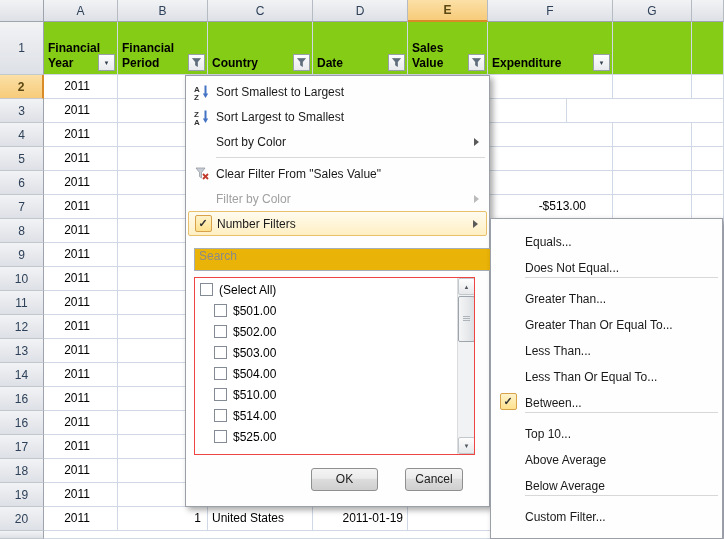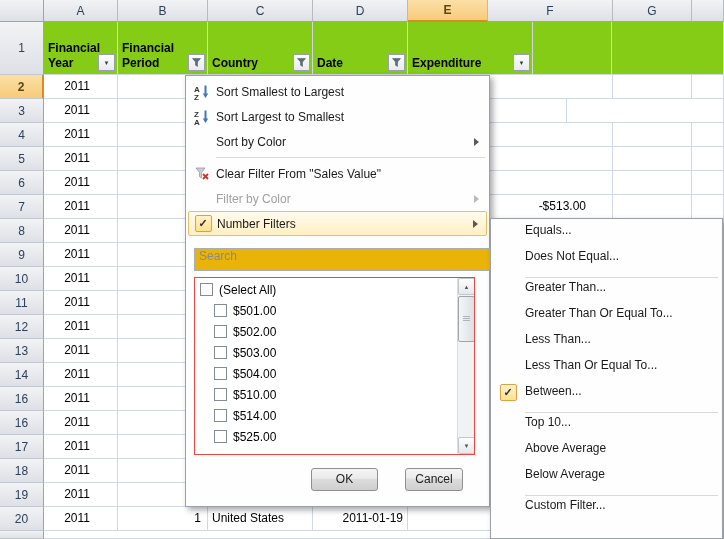--- a/index.html
+++ b/index.html
@@ -76,21 +76,21 @@
 
   .dlgbtn{position:absolute;top:392px;height:23px;background:linear-gradient(#F4F4F4,#EBEBEB 45%,#DDDDDD 46%,#CFCFCF);
           border:1px solid #8E8F8F;border-radius:3px;font-size:12px;color:#222;text-align:center;line-height:21px;
           font-family:"Liberation Sans",sans-serif;cursor:pointer}
   #ok-button{left:125px;width:67px}
   #cancel-button{left:219px;width:58px}
 
   
   #number-filters-submenu{position:absolute;left:490px;top:218px;width:233px;height:321px;background:#FEFEFE;
                border:1px solid #9BA0A8;box-shadow:3px 3px 6px rgba(0,0,0,.35);z-index:20;padding-top:4px;overflow:hidden}
-  .smi{height:26px;display:flex;align-items:flex-start;cursor:pointer}
+  .smi{height:26px;display:flex;align-items:flex-end;cursor:pointer}
   .smi .g{flex:0 0 34px;display:flex;justify-content:center;align-items:center}
   .smi .lbl{font-size:12px;color:#1A1A1A;white-space:nowrap}
   .ssep{height:1px;background:#D8D8D8;margin:2px 4px 2px 34px}
 </style>
 </head>
 <body>
 
 <div id="grid">
   <div class="colstrip" id="colstrip">
       <div class="corner w-rn"></div>
@@ -134,20 +134,28 @@
 
     <div class="hcell w-d">
       <span class="htext">Date</span>
       <span class="fbtn">
         <svg width="10" height="10" viewBox="0 0 10 10">
             <path d="M0.5 0.5 h8 l-3 3.5 v4.5 l-2 -1.3 v-3.2 Z" fill="#5E6E7E" stroke="#46525E" stroke-width="0.5"></path>
           </svg>
       </span>
     </div>
 
+    <div class="hcell w-e">
+      <span class="htext">Sales Value</span>
+      <span class="fbtn">
+        <svg width="10" height="10" viewBox="0 0 10 10">
+            <path d="M0.5 0.5 h8 l-3 3.5 v4.5 l-2 -1.3 v-3.2 Z" fill="#5E6E7E" stroke="#46525E" stroke-width="0.5"></path>
+          </svg>
+      </span>
+    </div>
 
     <div class="hcell w-f">
       <span class="htext">Expenditure</span>
       <span class="fbtn">
         <span class="tri">▼</span>
       </span>
     </div>
 
     <div class="hcell w-g"></div>
     <div class="hcell w-h"></div>

